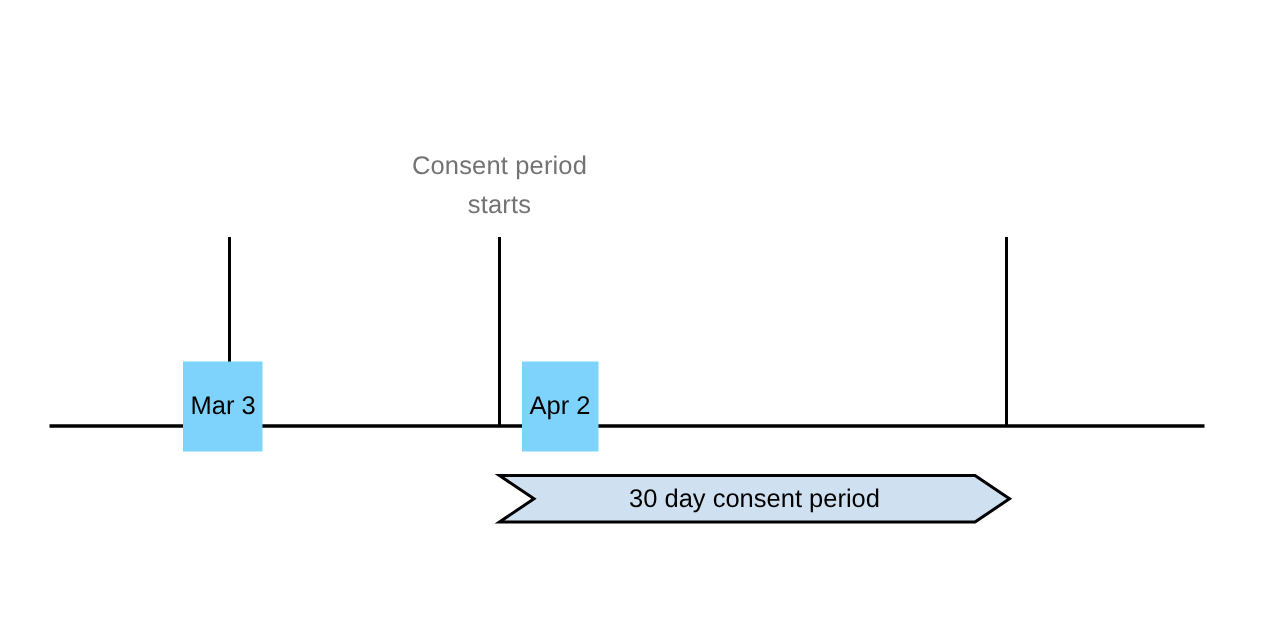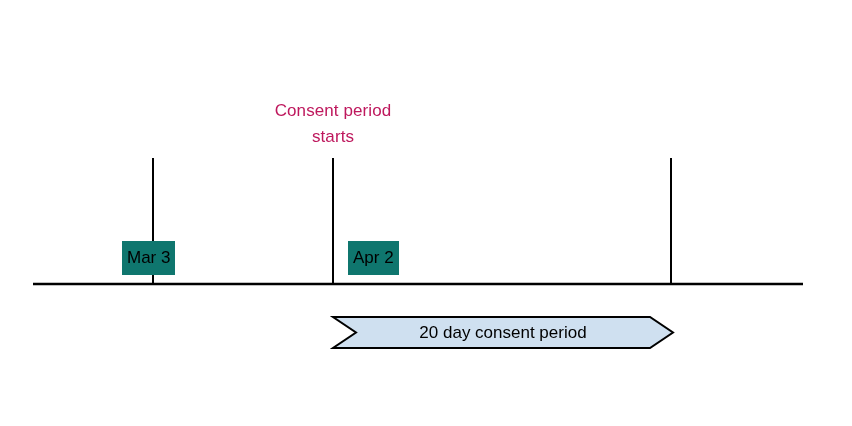--- a/index.html
+++ b/index.html
@@ -28,31 +28,31 @@
     top: 0;
     width: 852px;
     height: 426px;
   }
   
   .event-label {
     position: absolute;
     text-align: center;
     font-size: 17px;
     line-height: 26px;
-    color: #be185d;
+    color: #737373;
     white-space: pre-line;
     letter-spacing: 0.1px;
   }
   .date-chip {
     position: absolute;
     font-size: 17px;
     line-height: 24px;
-    background: #0f766e;
+    background: #7dd3fc;
     color: #000000;
-    padding: 5px 5px;
+    padding: 18px 5px;
     white-space: nowrap;
   }
   .band-label {
     position: absolute;
     font-size: 17px;
     line-height: 22px;
     color: #000000;
     text-align: center;
     white-space: nowrap;
   }
@@ -77,15 +77,15 @@
 
 
   <div class="event-label" style="left: 233px; top: 98px; width: 200px;">Consent period<br>starts</div>
 
 
   <div class="date-chip" style="left: 122px; top: 241px;">Mar 3</div>
 
   <div class="date-chip" style="left: 304px; top: 241px; margin-left: 44px;">Apr 2</div>
 
 
-  <div class="band-label" style="left: 356px; top: 322px; width: 294px;">20 day consent period</div>
+  <div class="band-label" style="left: 356px; top: 322px; width: 294px;">30 day consent period</div>
 
 </div>
 
 </body></html>

